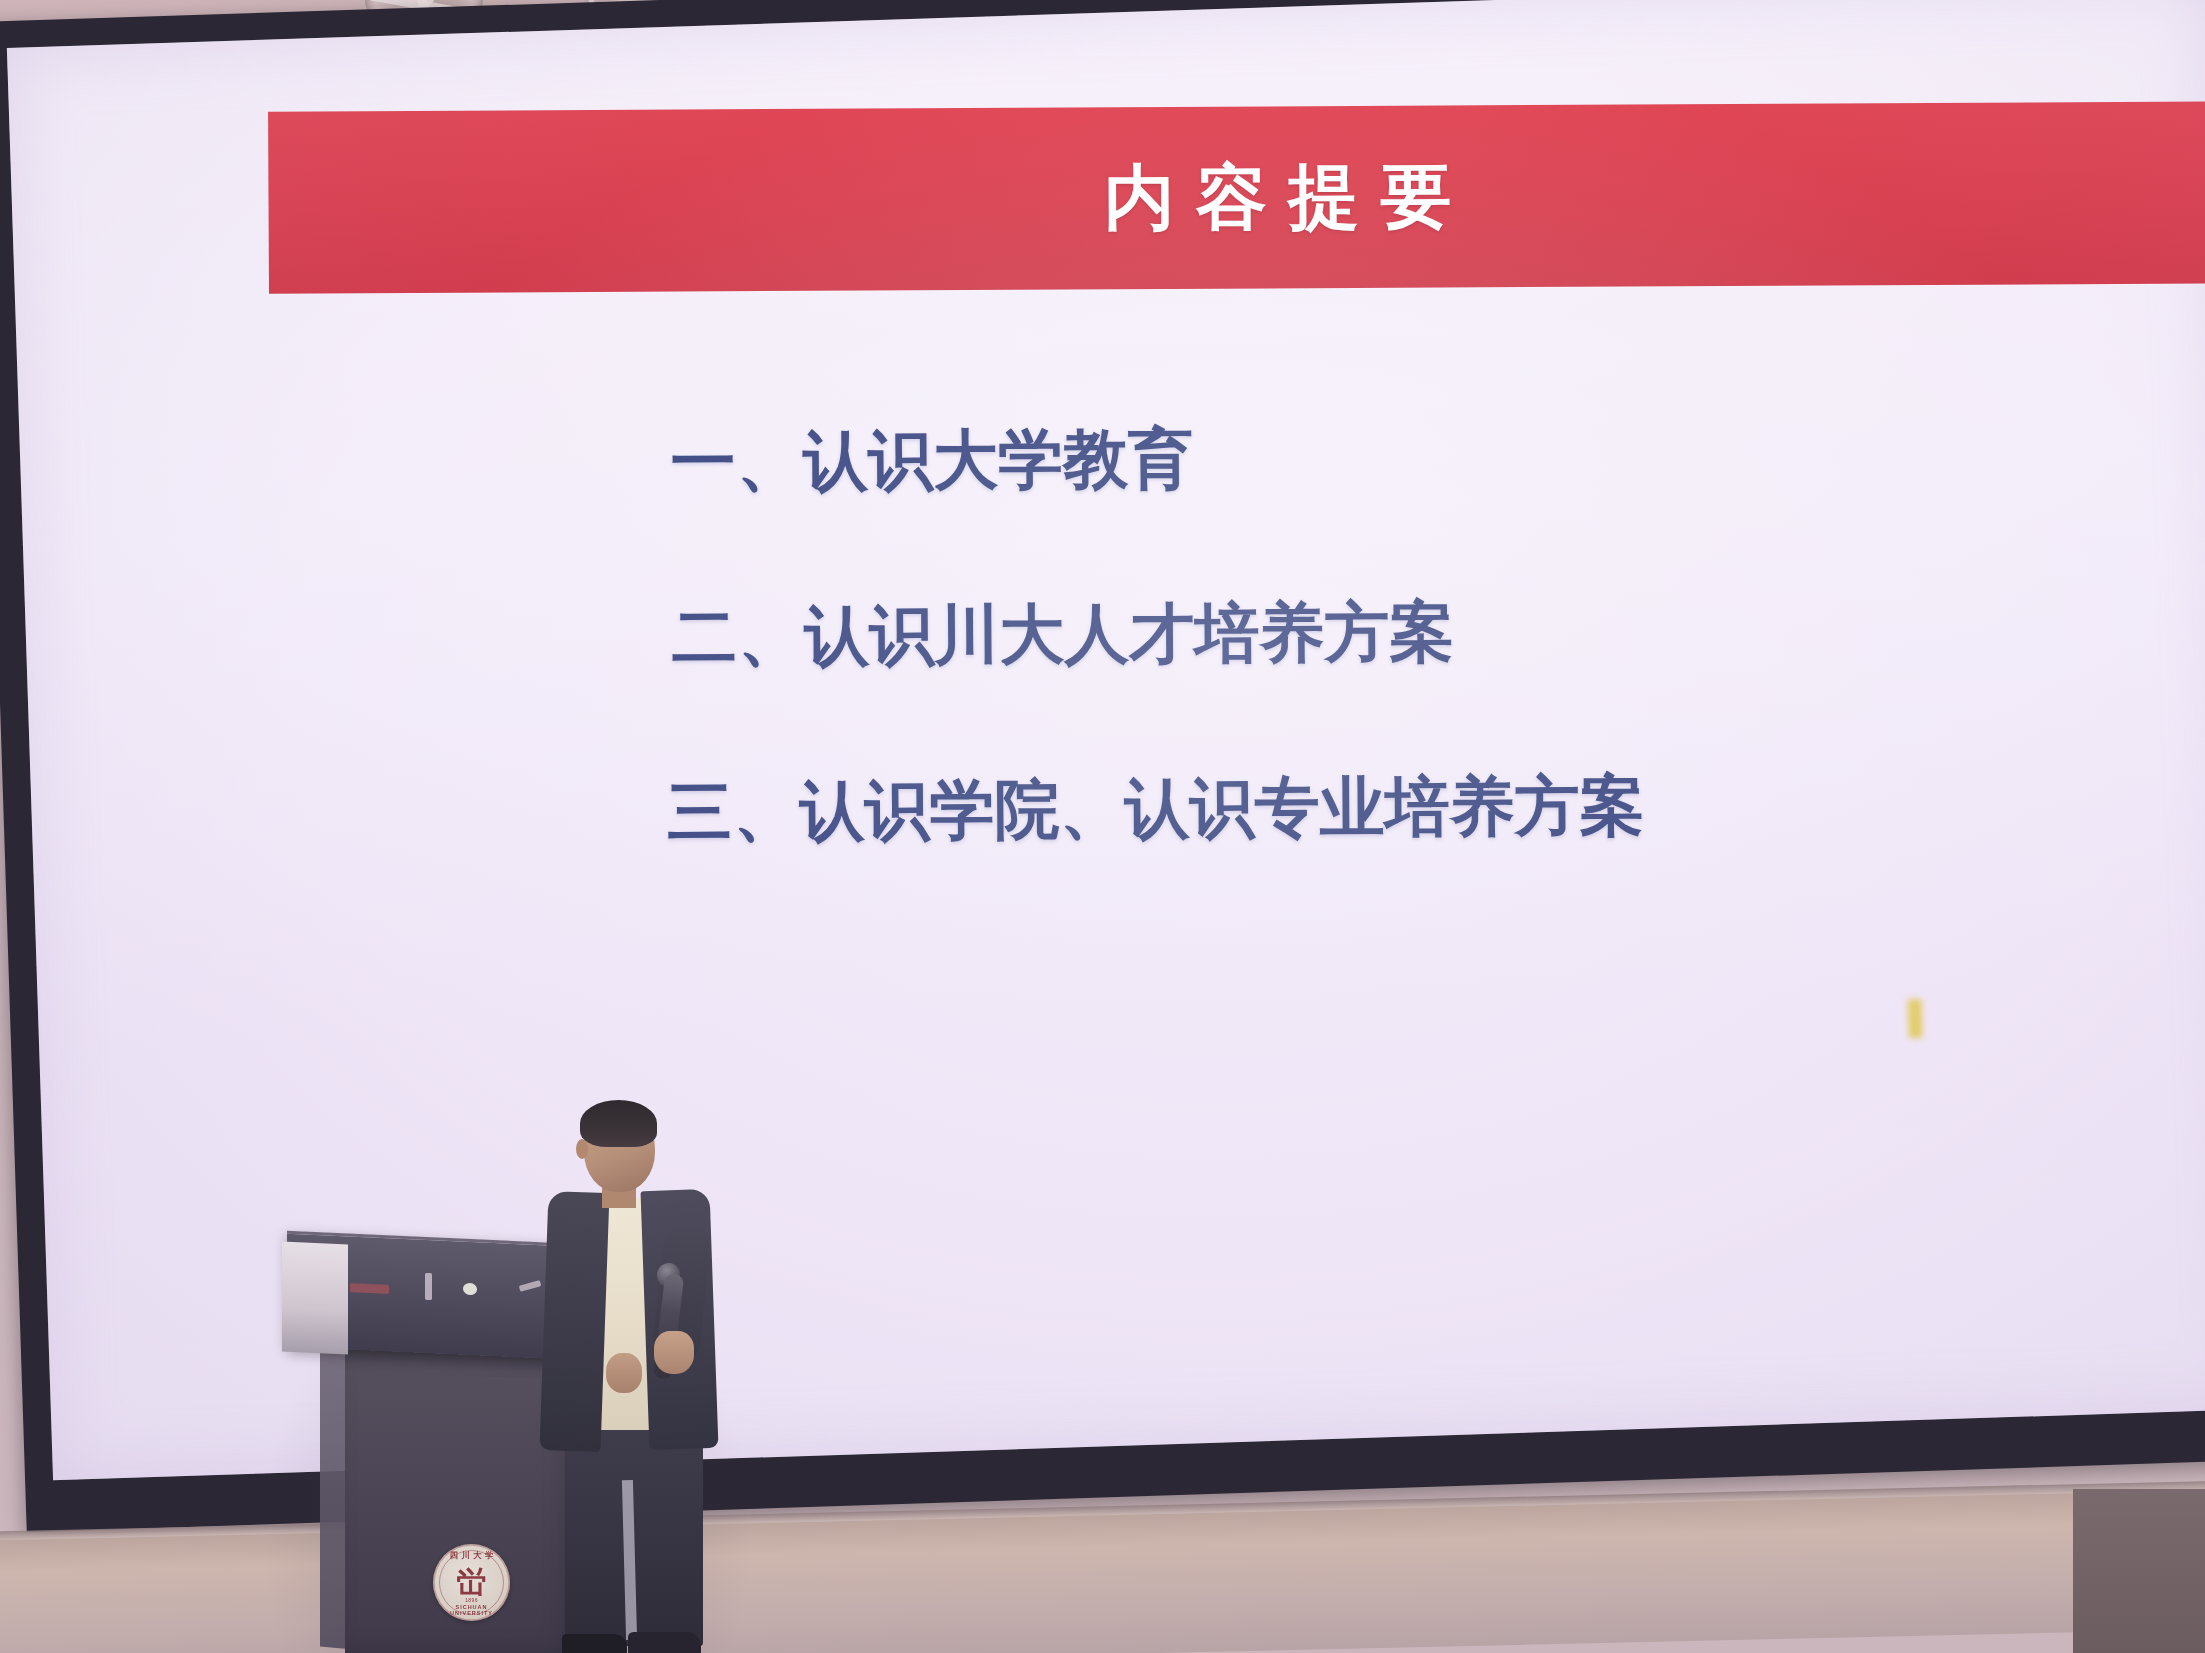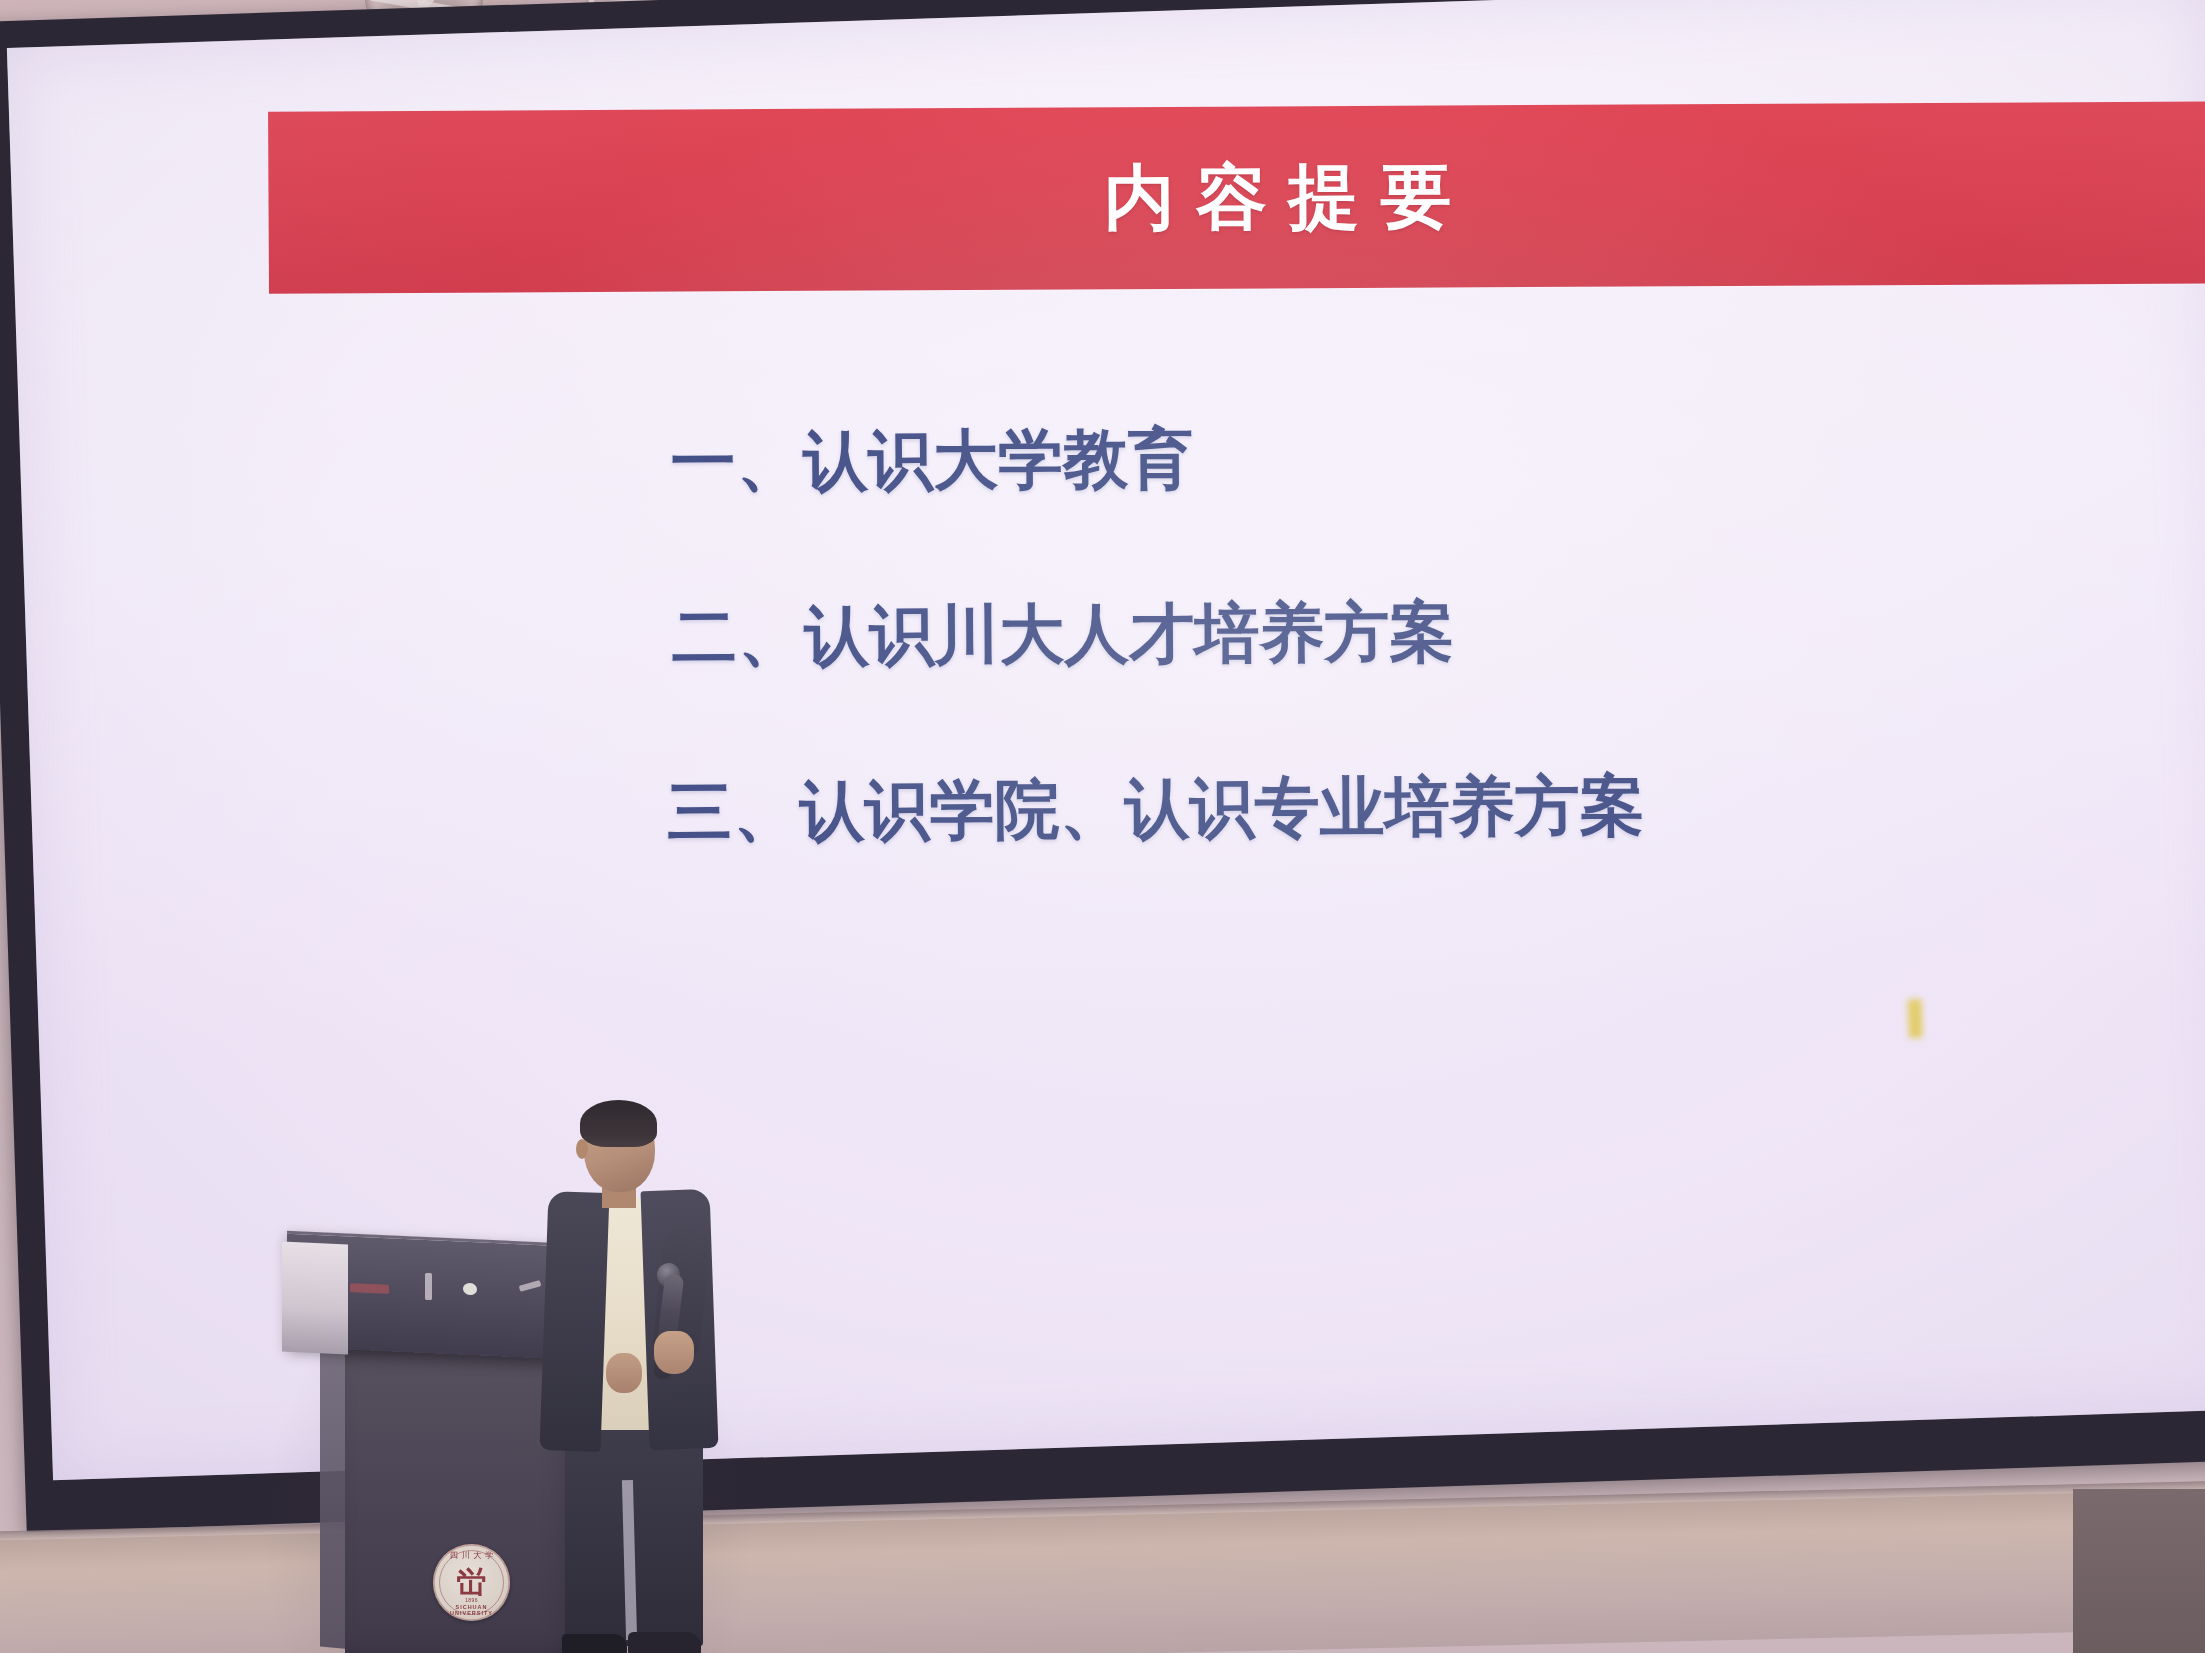--- a/index.html
+++ b/index.html
@@ -177,21 +177,21 @@
 
   .emblem{
     position:absolute;left:88px;top:196px;width:77px;height:77px;border-radius:50%;
     background:radial-gradient(circle at 45% 40%,#efe8e0 0%,#e2d8ce 60%,#cfc3b8 100%);
     box-shadow:inset 0 0 0 1.7px rgba(140,60,60,.35), 0 1.1px 4.4px rgba(0,0,0,.3);
     opacity:.95;
   }
   .emblem .ring{position:absolute;inset:6px;border-radius:50%;border:1.1px solid rgba(140,55,60,.45);}
   .emblem .cn{
     position:absolute;left:0;right:0;top:5.5px;text-align:center;
-    font-size:8.3px;color:#8e3a40;letter-spacing:.42em;text-indent:.42em;font-weight:normal;
+    font-size:8.3px;color:#8e3a40;letter-spacing:.42em;text-indent:.42em;font-weight:bold;
   }
   .emblem .en{
     position:absolute;left:0;right:0;bottom:5px;text-align:center;
     font-size:5.5px;color:#8e3a40;letter-spacing:.18em;font-weight:bold;
   }
   .emblem .glyph{
     position:absolute;left:50%;top:50%;transform:translate(-50%,-52%);
     font-size:30px;color:#8e3a40;line-height:1;font-weight:bold;
   }
   .emblem .year{

